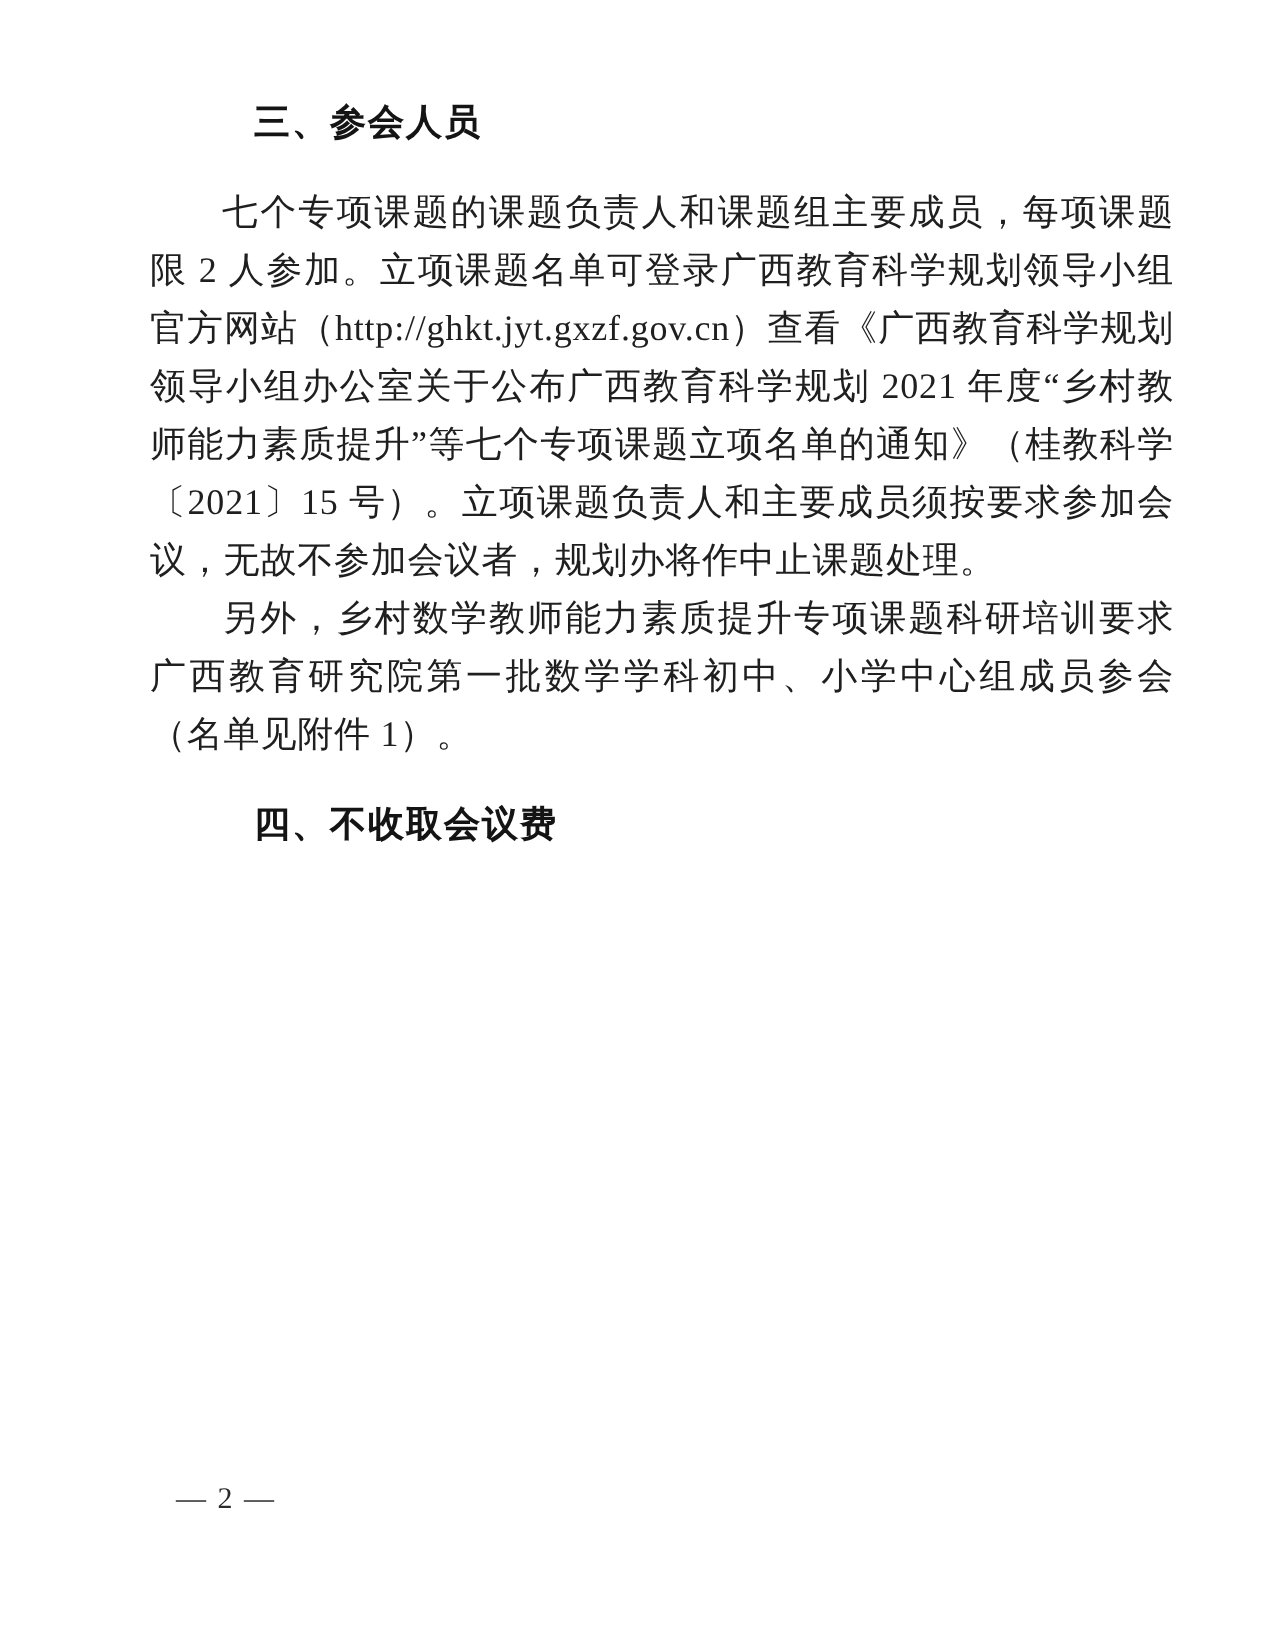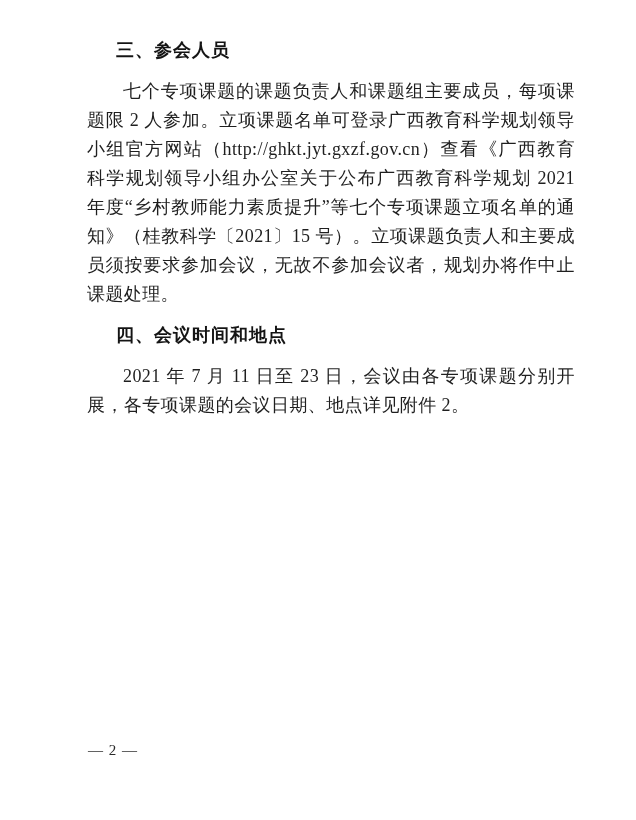--- a/index.html
+++ b/index.html
@@ -15,32 +15,32 @@
     overflow: hidden;
     color: #1f1f1f;
   }
   .content {
     position: absolute;
     left: 75px;
     top: 31px;
     width: 512px;
   }
   .para {
-    margin: 12px;
+    margin: 0;
     font-family: "Liberation Serif", "DejaVu Serif", serif;
     font-size: 18px;
     line-height: 29px;
     letter-spacing: 0.4px;
     text-align: justify;
     text-justify: inter-character;
     text-indent: 2em;
     color: #1f1f1f;
   }
   .heading {
-    margin: 5px;
+    margin: 16px;
     font-family: "Liberation Sans", "DejaVu Sans", sans-serif;
     font-weight: bold;
     font-size: 18px;
     line-height: 29px;
     letter-spacing: 1px;
     text-indent: 2em;
     color: #141414;
   }
   .page-number {
     position: absolute;
@@ -55,24 +55,24 @@
 </head>
 <body>
 
 <div class="page">
   <div class="content">
 
     <h2 class="heading">三、参会人员</h2>
 
     <p class="para">七个专项课题的课题负责人和课题组主要成员，每项课题限 2 人参加。立项课题名单可登录广西教育科学规划领导小组官方网站（http://ghkt.jyt.gxzf.gov.cn）查看《广西教育科学规划领导小组办公室关于公布广西教育科学规划 2021 年度“乡村教师能力素质提升”等七个专项课题立项名单的通知》（桂教科学〔2021〕15 号）。立项课题负责人和主要成员须按要求参加会议，无故不参加会议者，规划办将作中止课题处理。</p>
 
+    <p class="para">另外，乡村数学教师能力素质提升专项课题科研培训要求广西教育研究院第一批数学学科初中、小学中心组成员参会（名单见附件 1）。</p>
 
-    <h2 class="heading">四、会议时间和地点</h2>
+    <h2 class="heading">四、不收取会议费</h2>
 
-    <p class="para">2021 年 7 月 11 日至 23 日，会议由各专项课题分别开展，各专项课题的会议日期、地点详见附件 2。</p>
 
 
 
 
 
   </div>
 
   <div class="page-number">— 2 —</div>
 </div>
 

